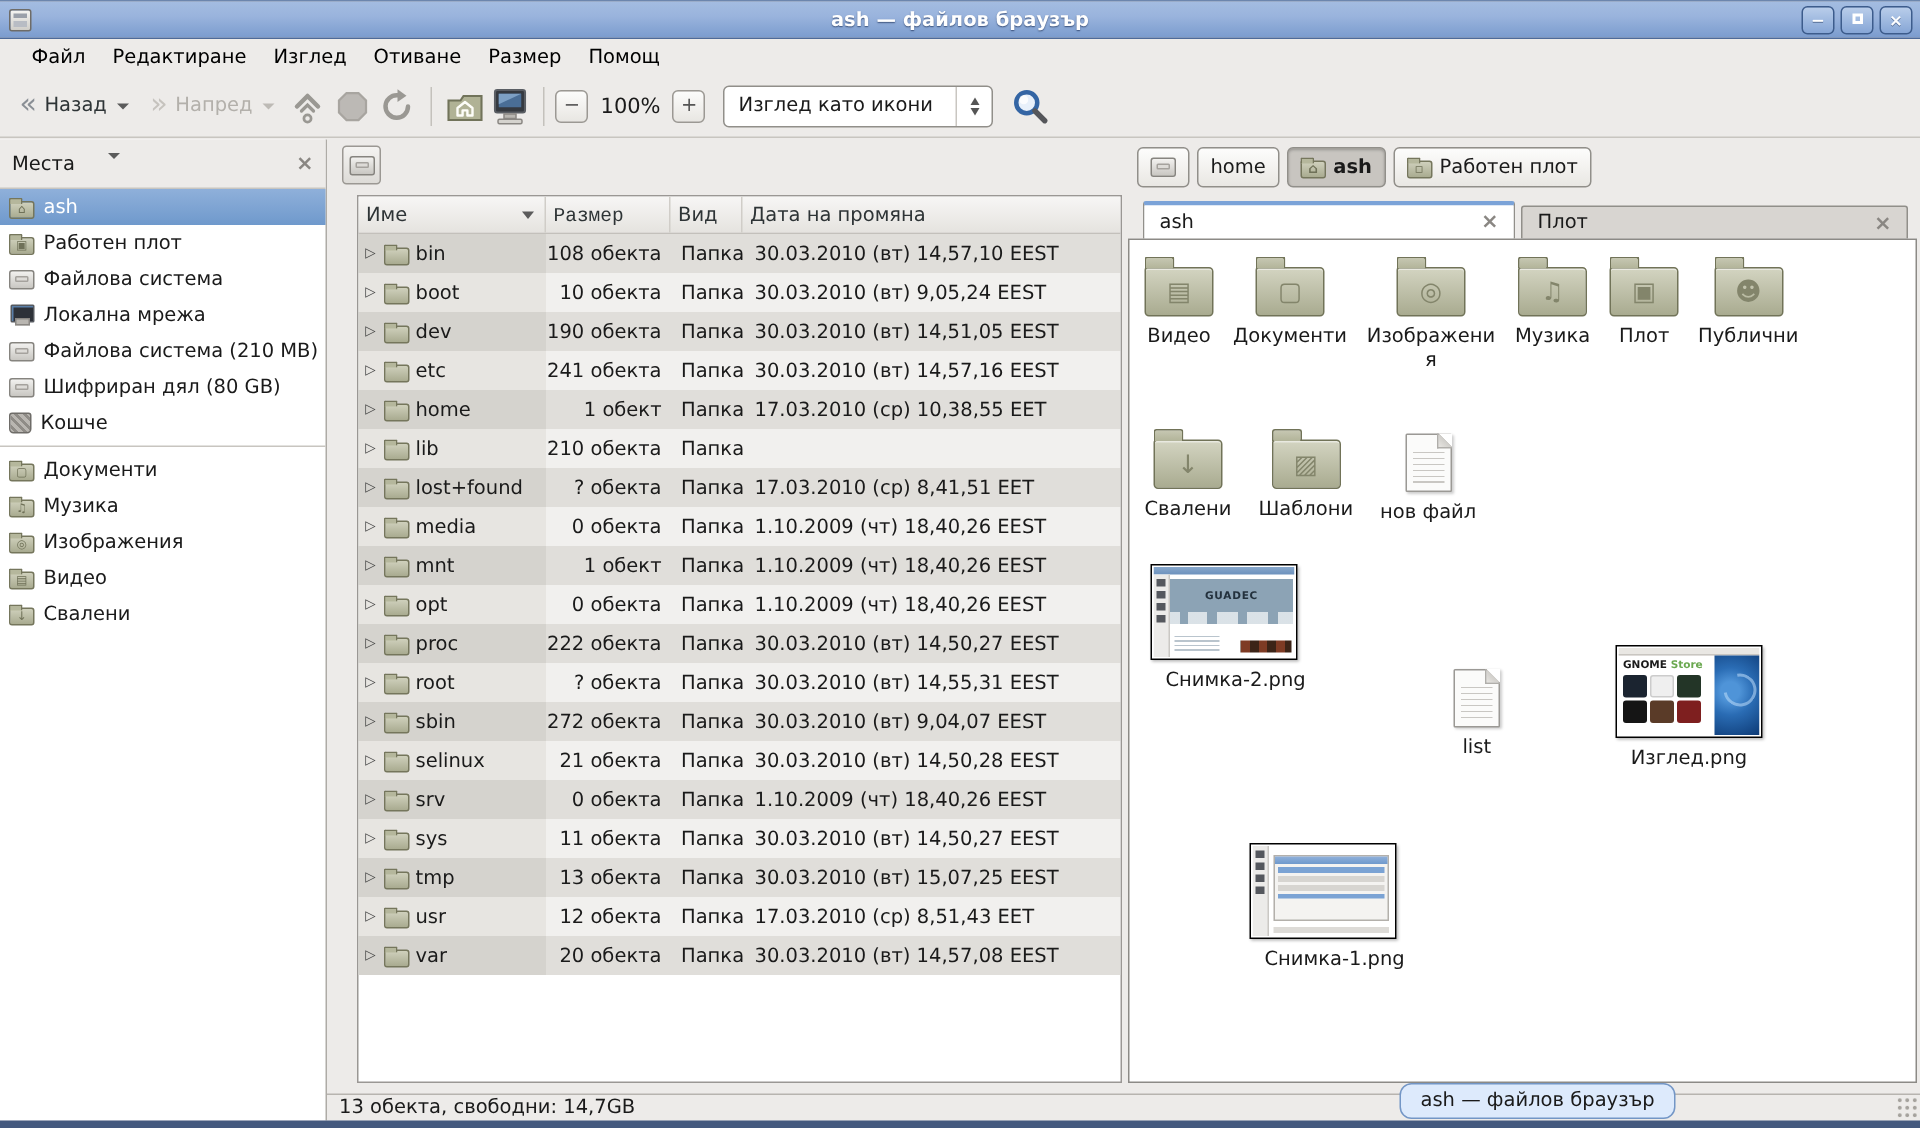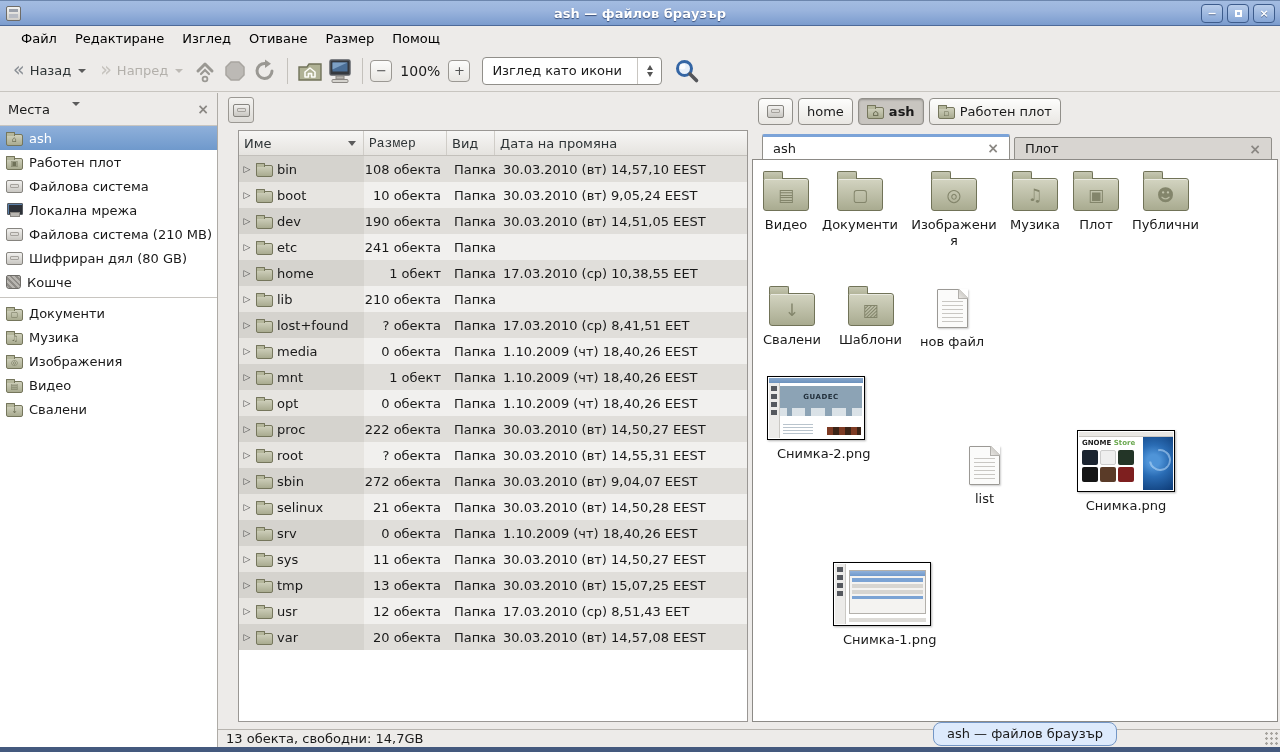--- a/index.html
+++ b/index.html
@@ -371,20 +371,21 @@
             <div class="cell c-date">30.03.2010 (вт) 14,51,05 EEST</div>
           </div>
           <div class="trow even">
             <div class="cell c-name">
               <span class="expander">▷</span>
               <span class="mini-fol"></span>
               <span>etc</span>
             </div>
             <div class="cell c-size">241 обекта</div>
             <div class="cell c-kind">Папка</div>
+            <div class="cell c-date">30.03.2010 (вт) 14,57,16 EEST</div>
           </div>
           <div class="trow odd">
             <div class="cell c-name">
               <span class="expander">▷</span>
               <span class="mini-fol"></span>
               <span>home</span>
             </div>
             <div class="cell c-size">1 обект</div>
             <div class="cell c-kind">Папка</div>
             <div class="cell c-date">17.03.2010 (ср) 10,38,55 EET</div>
@@ -658,21 +659,21 @@
               <b style="background:#1b2430"></b>
                 <b style="background:#efefef;border:1px solid #ccc"></b>
                 <b style="background:#233527"></b>
               <b style="background:#151515"></b>
                 <b style="background:#5a3b28"></b>
                 <b style="background:#7e1f1f"></b>
             </div>
             <div class="wall"></div>
           </div>
         </div>
-        <div class="lbl" style="max-width:110px">Снимка.png</div>
+        <div class="lbl" style="max-width:110px">Изглед.png</div>
       </div>
 
       <div class="loose" style="left:80px; top:402px;">
         <div class="thumb">
           <div class="tframe t-filer">
             <div class="side">
                 <i></i>
                 <i></i>
                 <i></i>
                 <i></i>

